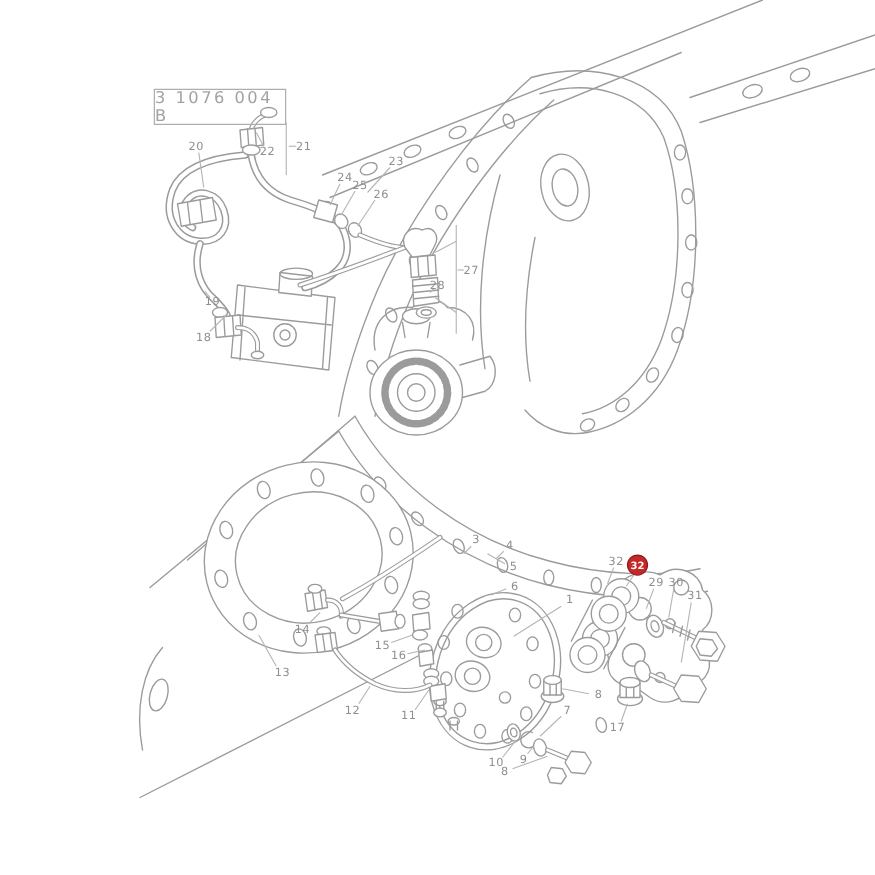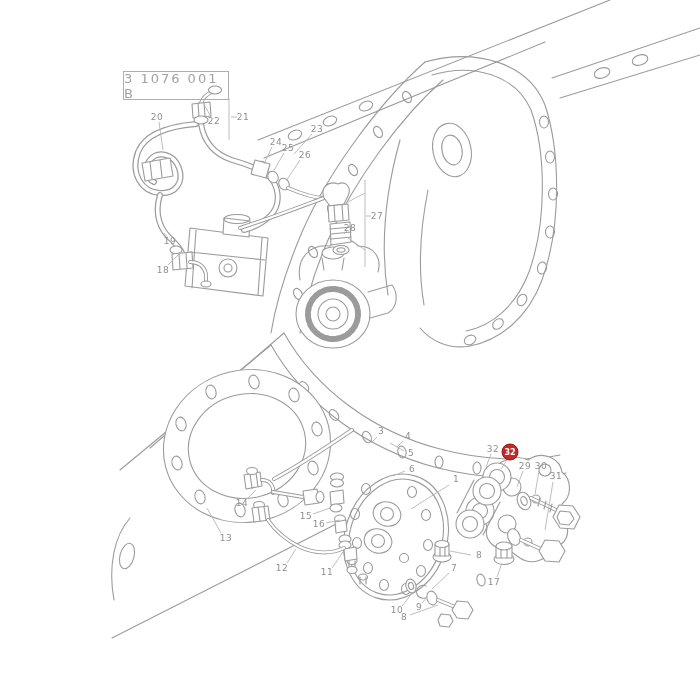--- a/index.html
+++ b/index.html
@@ -338,14 +338,14 @@
         <line x1="553" y1="482" x2="545" y2="530" class="ld"></line>
         <text x="556" y="479" class="co">31</text>
         <line x1="491" y1="454" x2="486" y2="467" class="ld"></line>
         <text x="493" y="452" class="co">32</text>
         <line x1="507" y1="460" x2="501" y2="469" class="ld"></line>
         <circle cx="510" cy="452" r="8" fill="#c62828" stroke="#8e1a1f"></circle>
         <text x="510" y="455" class="co hl">32</text>
       </g>
   </svg>
 
-  <div class="ref-label">3 1076 001 B</div>
+  <div class="ref-label">3 1076 004 B</div>
 </div>
 
 </body></html>

